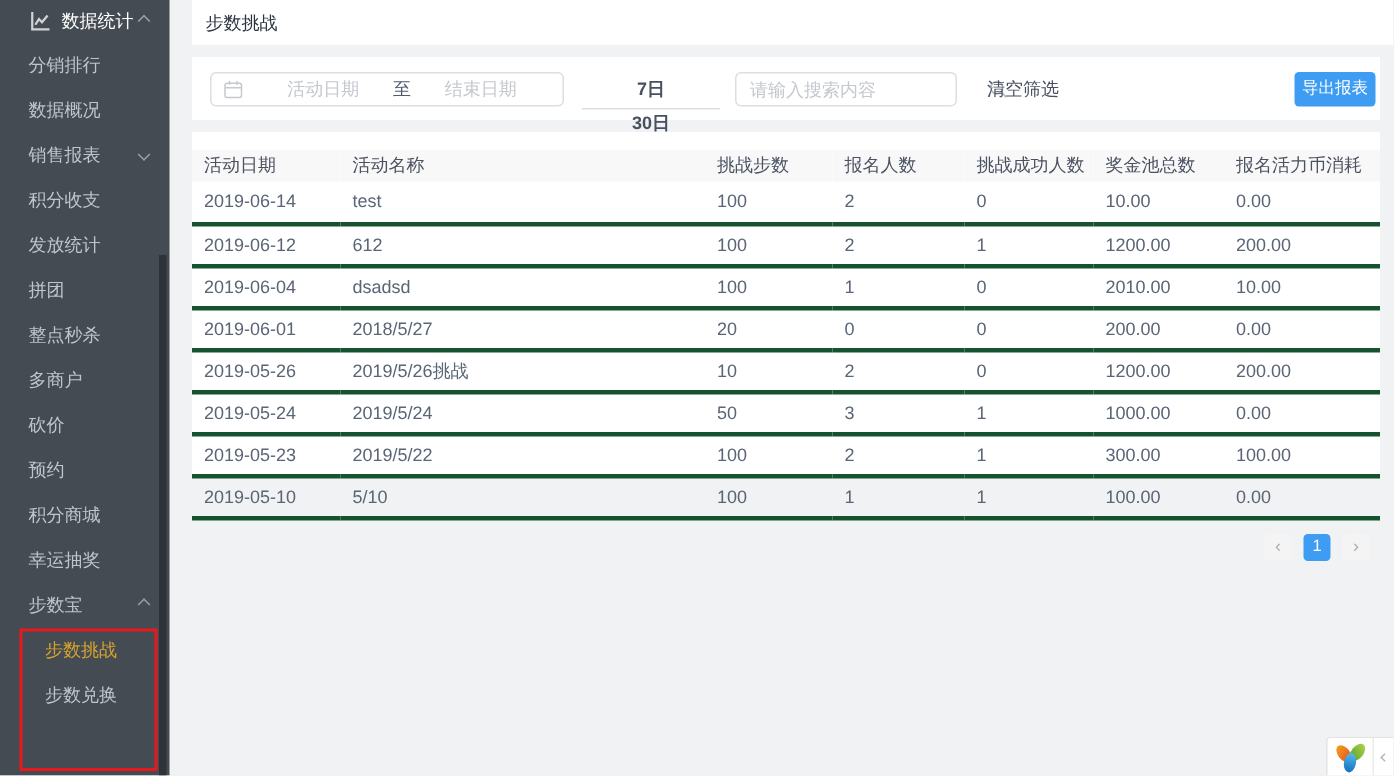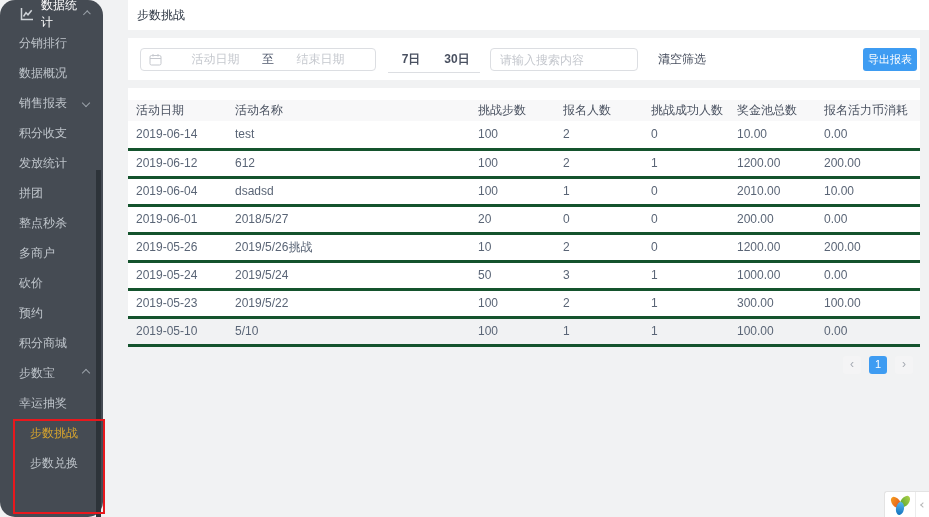--- a/index.html
+++ b/index.html
@@ -4,42 +4,42 @@
 <style>
   * { margin:0; padding:0; box-sizing:border-box; }
   html,body { width:929px; height:517px; }
   body {
     position:relative; overflow:hidden;
     background:#f1f2f3;
     font-family:"Liberation Sans","DejaVu Sans",sans-serif;
     font-size:12px; color:#515a6e;
   }
   
-  #sidebar { position:absolute; left:0; top:0; width:103px; height:517px; background:#454b53;border-radius:15px; }
+  #sidebar { position:absolute; left:0; top:0; width:113px; height:517px; background:#454b53; }
   .sb-item { height:30px; display:flex; align-items:center; padding-left:19px; color:#bfc5cb; cursor:pointer; position:relative; }
   .sb-item.sb-root { height:28px; padding-left:20px; color:#ffffff; }
   .sb-item.sb-sub { padding-left:30px; }
   .sb-item.sb-active { color:#d6a42e; }
   .sb-icon { display:inline-flex; margin-right:7px; }
   .chev { display:inline-block; width:6px; height:6px; border-right:1px solid #9aa1a9; border-bottom:1px solid #9aa1a9; }
   .chev.up   { transform:rotate(-135deg); }
   .chev.down { transform:rotate(45deg); }
   .chev.left { transform:rotate(135deg); }
   .sb-item .chev { margin-left:auto; margin-right:14px; }
   #sb-scroll-thumb { position:absolute; right:2px; top:170px; bottom:0; width:5px; background:#2d3339; }
   #red-highlight { position:absolute; left:13px; top:419px; width:92px; height:95px; border:2px solid #e8181d; pointer-events:none; }
   
   #topbar { position:absolute; left:128px; top:0; width:801px; height:30px; background:#ffffff; display:flex; align-items:center; }
   #topbar .title { padding-left:9px; color:#2c3542; }
   
   #filter-card { position:absolute; left:128px; top:38px; width:792px; height:42px; background:#ffffff; }
   #datepicker { position:absolute; left:12px; top:10px; width:236px; height:23px; border:1px solid #dcdee2; border-radius:4px; background:#fff; display:flex; align-items:center; padding:0 8px; cursor:pointer; }
   #datepicker .ph { color:#c5c8ce; flex:1; text-align:center; }
   #datepicker .sep { color:#515a6e; }
-  #quick-ranges { position:absolute; left:260px; top:10px; width:92px; height:25px; border-bottom:1px solid #dcdee2; display:flex; }
+  #quick-ranges { position:absolute; left:260px; top:10px; width:92px; height:25px; border-bottom:1px solid #dcdee2; display:flex;flex-direction:column; }
   .qbtn { flex:1; text-align:center; line-height:23px; font-weight:bold; color:#495060; cursor:pointer; }
   #searchbox { position:absolute; left:362px; top:10px; width:148px; height:23px; border:1px solid #dcdee2; border-radius:4px; background:#fff; display:flex; align-items:center; }
   #searchbox input { flex:1; border:none; outline:none; font-size:12px; padding:0 4px 0 9px; color:#515a6e; background:transparent; font-family:inherit; }
   #searchbox input::placeholder { color:#c5c8ce; }
   #searchbox .sicon { margin-right:7px; display:inline-flex; cursor:pointer; }
   #clear-filters { position:absolute; left:530px; top:0; height:42px; line-height:42px; color:#495060; cursor:pointer; }
   #export-btn { position:absolute; right:3px; top:10px; height:23px; line-height:23px; padding:0 5px; background:#3e9cf2; color:#fff; border:none; border-radius:3px; font-size:11px; cursor:pointer; font-family:inherit; }
   
   #table-card { position:absolute; left:128px; top:88px; width:792px; height:229px; background:#ffffff; }
   #data-table { width:100%; border-collapse:collapse; margin-top:12px; table-layout:fixed; }
@@ -106,25 +106,25 @@
       <div class="sb-item">
         <span>砍价</span>
       </div>
       <div class="sb-item">
         <span>预约</span>
       </div>
       <div class="sb-item">
         <span>积分商城</span>
       </div>
       <div class="sb-item">
+        <span>幸运抽奖</span>
+      </div>
+      <div class="sb-item">
         <span>步数宝</span>
         <span class="chev up"></span>
-      </div>
-      <div class="sb-item">
-        <span>幸运抽奖</span>
       </div>
       <div class="sb-item sb-sub sb-active">
         <span>步数挑战</span>
       </div>
       <div class="sb-item sb-sub">
         <span>步数兑换</span>
       </div>
     </div>
   <div id="sb-scroll-thumb"></div>
   <div id="red-highlight"></div>

